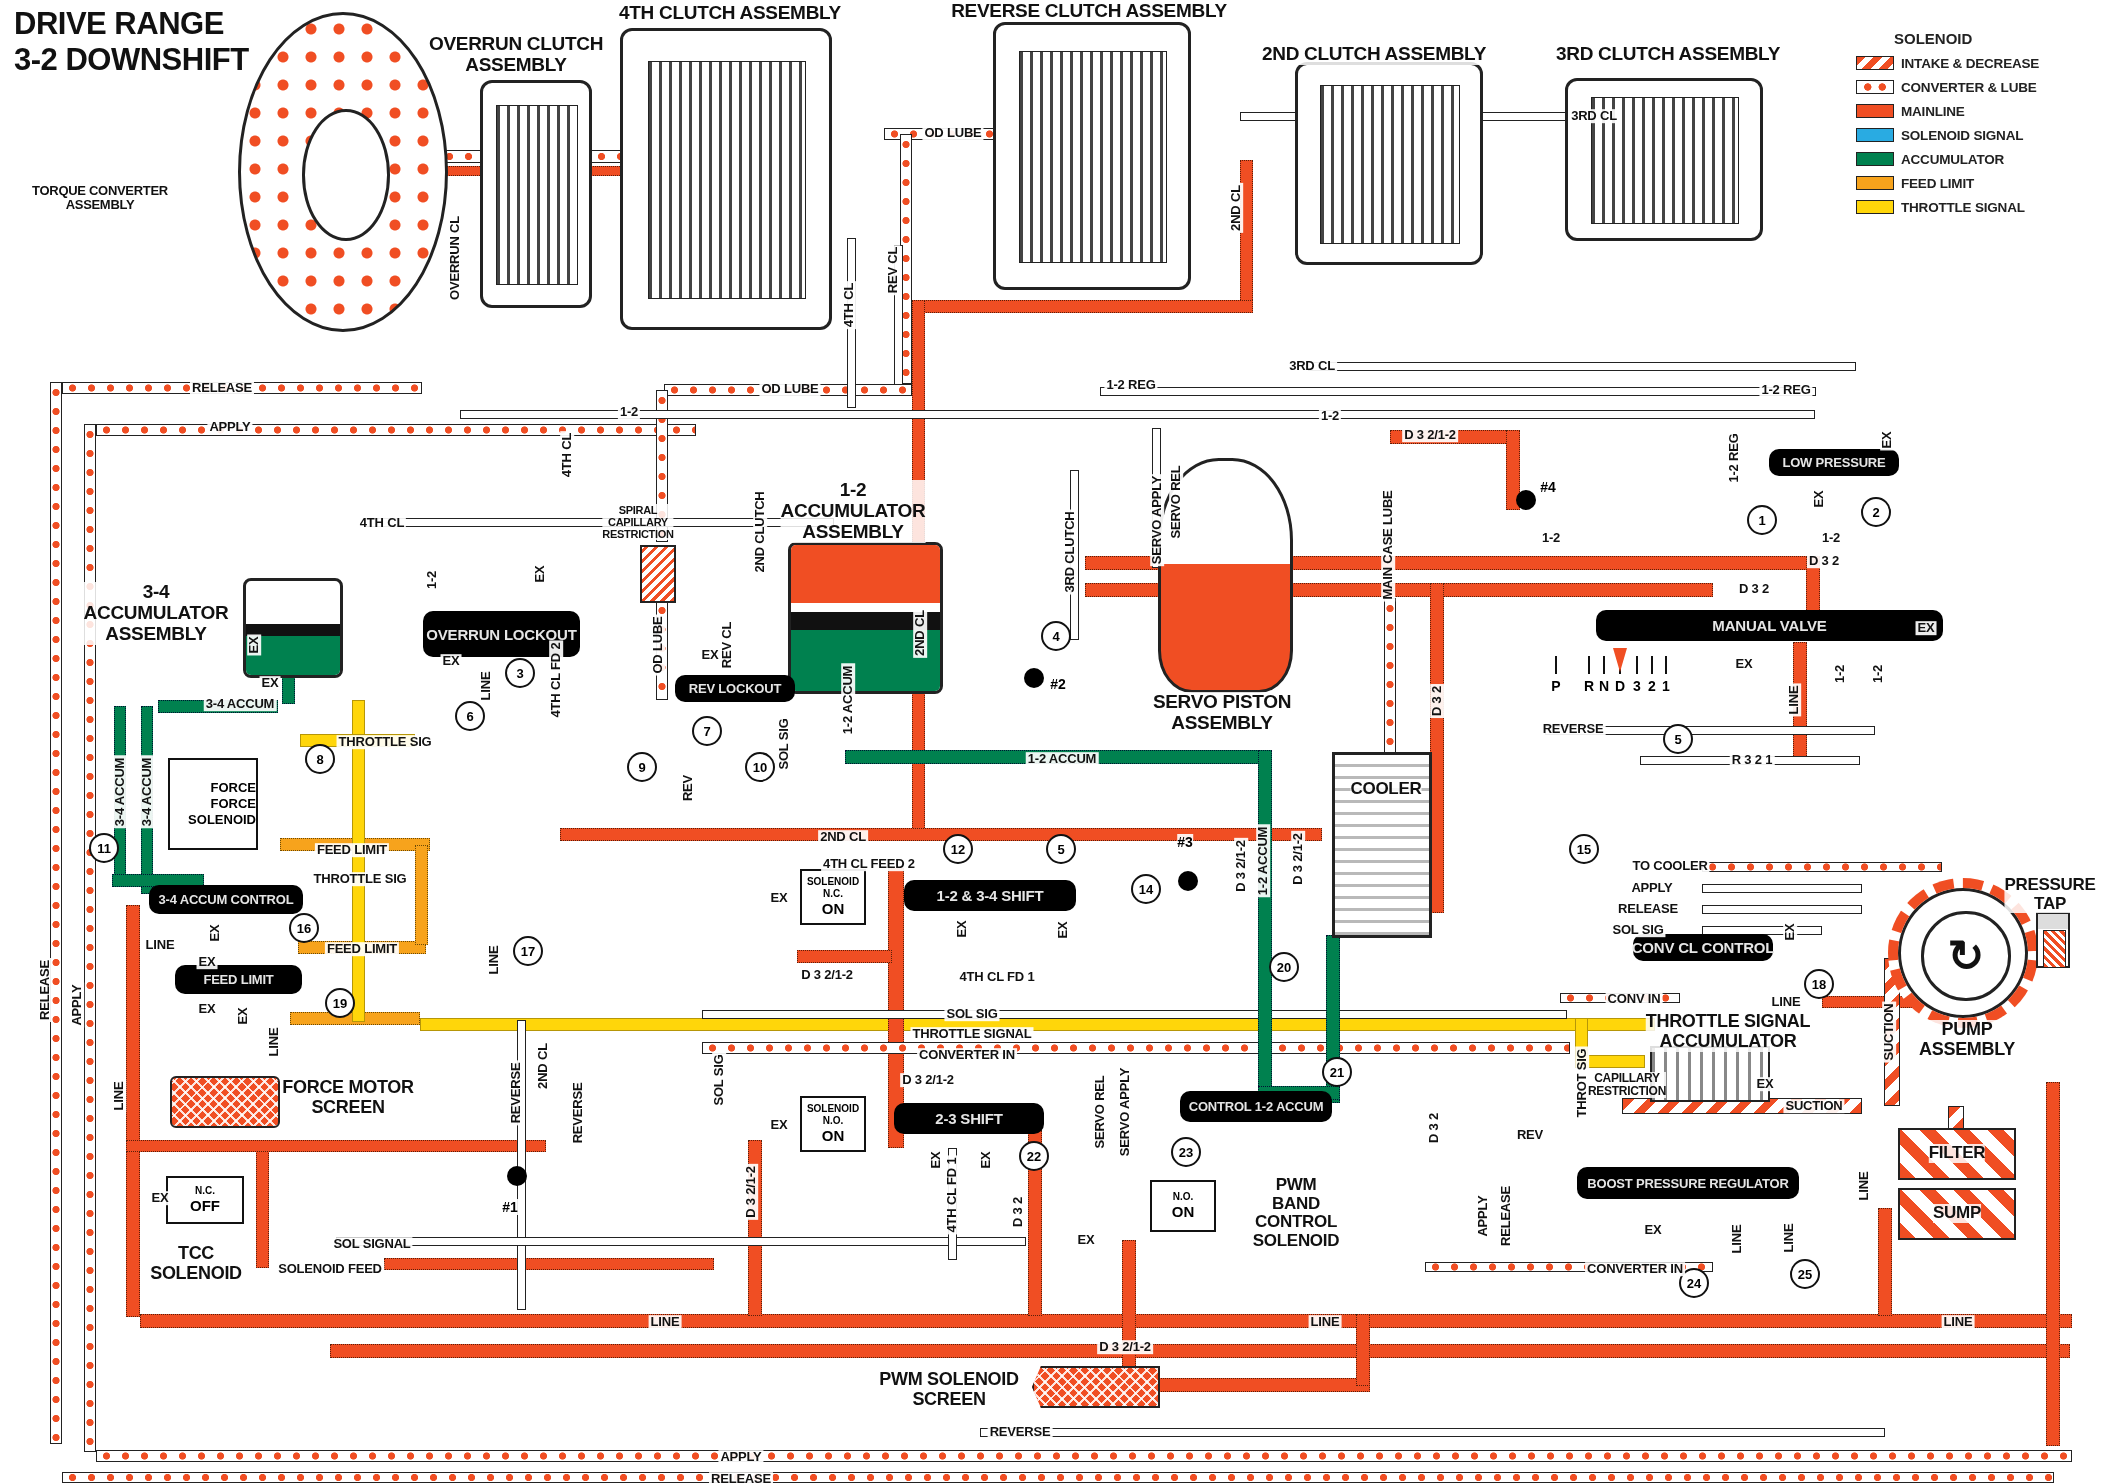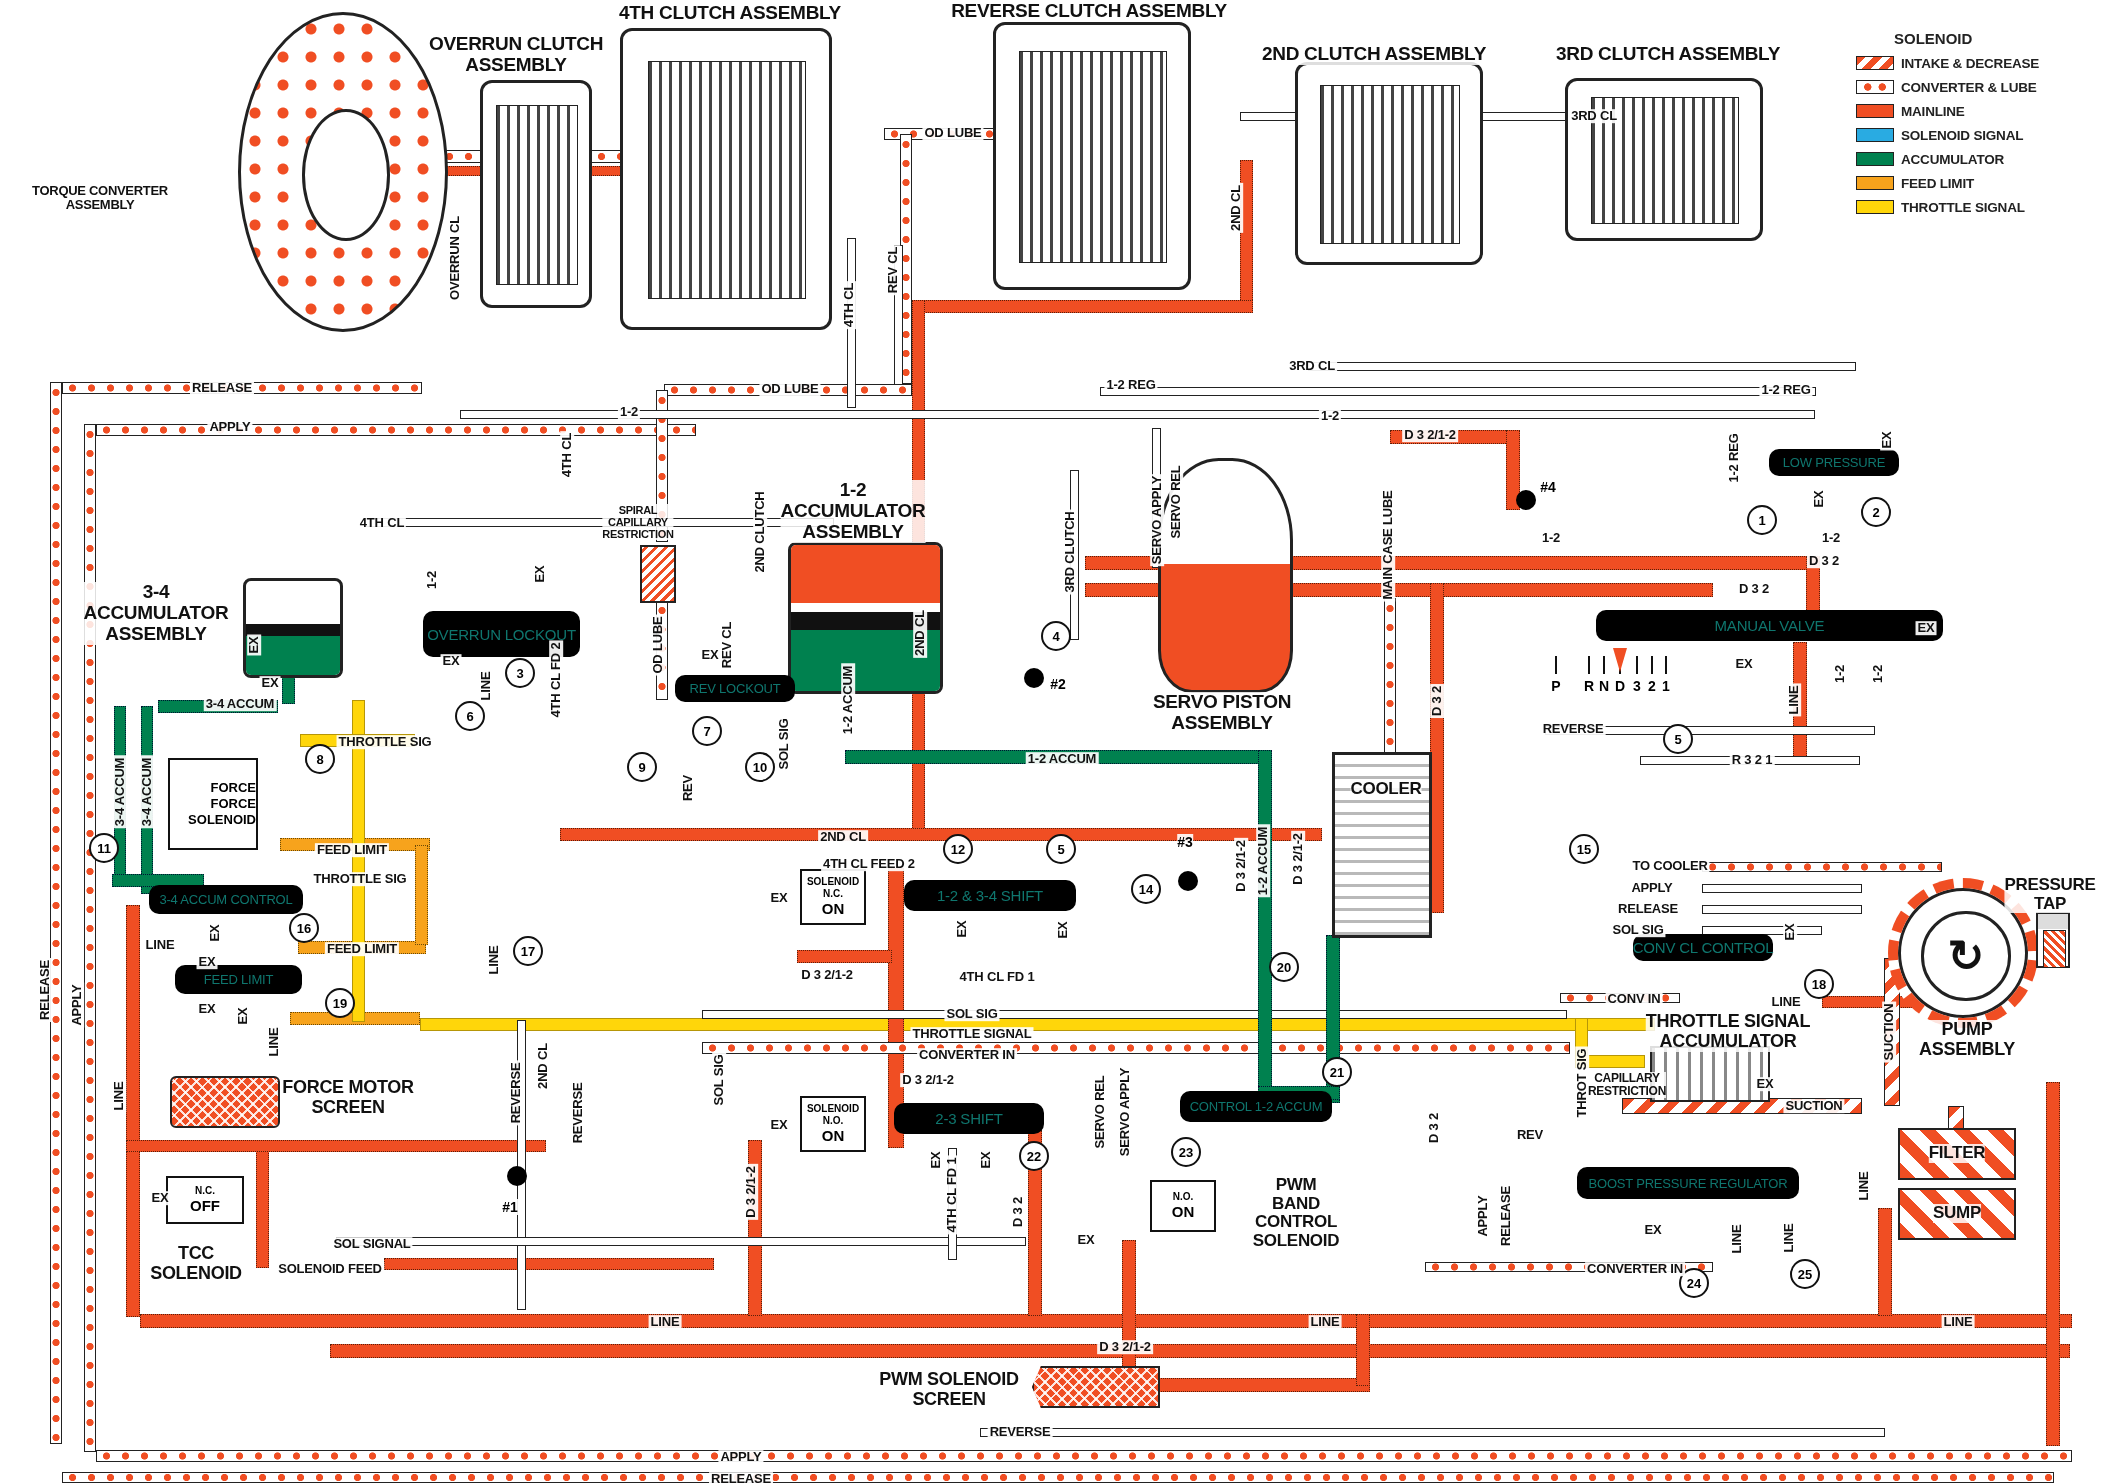--- a/index.html
+++ b/index.html
@@ -10,22 +10,22 @@
   .pipe.thin{background:#fff;border:1.5px solid #222;}
   .pipe.dots{background-color:#fff;border:1.5px solid #222;}
   .pipe.stripe{background:repeating-linear-gradient(135deg,#F04E23 0 8px,#fff 8px 17px);border:1.5px solid #222;}
   .pipe.green{background:#00814F;border:1px dotted #013;}
   .pipe.yellow{background:#FFD60A;border:1px solid #b69608;}
   .pipe.amber{background:#F7A31C;border:1px dotted #6b4a07;}
   .lbl{position:absolute;font-weight:700;font-size:13px;white-space:nowrap;color:#111;
        background:rgba(255,255,255,.92);padding:0 2px;line-height:1.05;letter-spacing:-0.2px;}
   .asm{position:absolute;font-weight:800;color:#111;text-align:center;white-space:pre-line;
        line-height:1.1;letter-spacing:-0.3px;background:rgba(255,255,255,.85);}
-  .valve{position:absolute;background:#000;color:#0f766e;border-radius:9px;display:flex;
-         align-items:center;justify-content:center;font-weight:400;font-size:15px;
+  .valve{position:absolute;background:#000;color:#e5e5e5;border-radius:9px;display:flex;
+         align-items:center;justify-content:center;font-weight:700;font-size:15px;
          white-space:nowrap;letter-spacing:-0.2px;box-shadow:0 0 0 1px #000;}
   .numcircle{position:absolute;width:26px;height:26px;border:2px solid #111;border-radius:50%;
          background:#fff;display:flex;align-items:center;justify-content:center;
          font-weight:700;font-size:13px;transform:translate(-50%,-50%);}
   .ball{position:absolute;width:20px;height:20px;background:#000;border-radius:50%;transform:translate(-50%,-50%);}
   .ballbl{position:absolute;font-weight:800;font-size:14px;transform:translate(-50%,-50%);background:rgba(255,255,255,.9);}
   .solbox{position:absolute;background:#fff;border:2.5px solid #111;display:flex;flex-direction:column;
           align-items:center;justify-content:center;gap:1px;box-sizing:border-box;}
   .solbox .sl{font-weight:800;font-size:10px;line-height:1.05;}
   .solbox .st{font-weight:800;font-size:15px;}
@@ -66,20 +66,24 @@
   .leg-sw{width:38px;height:14px;border:1.5px solid #222;box-sizing:border-box;flex:0 0 auto;}
   .leg-lb{font-weight:700;font-size:13.5px;color:#222;white-space:nowrap;letter-spacing:-0.2px;}
   .tick{position:absolute;width:2px;height:18px;background:#111;}
   .gearptr{position:absolute;width:14px;height:24px;background:#F04E23;clip-path:polygon(50% 100%,0 0,100% 0);}
   .gearlt{position:absolute;font-weight:800;font-size:14px;transform:translate(-50%,0);}
 </style>
 </head>
 <body>
 
 <div id="canvas">
+  <div id="title">
+    <div>DRIVE RANGE</div>
+    <div>3-2 DOWNSHIFT</div>
+  </div>
   <div id="legend">
     <div class="hd">SOLENOID</div>
     <div id="legend-rows">
         <div class="leg-row">
           <div class="leg-sw" style="background: repeating-linear-gradient(135deg, rgb(240, 78, 35) 0px, rgb(240, 78, 35) 6px, rgb(255, 255, 255) 6px, rgb(255, 255, 255) 12px);"></div>
           <div class="leg-lb">INTAKE &amp; DECREASE</div>
         </div>
         <div class="leg-row">
           <div class="leg-sw" style="background: radial-gradient(4px at 30% 50%, rgb(240, 78, 35) 3.4px, transparent 4px), radial-gradient(4px at 70% 50%, rgb(240, 78, 35) 3.4px, transparent 4px) rgb(255, 255, 255);"></div>
           <div class="leg-lb">CONVERTER &amp; LUBE</div>

